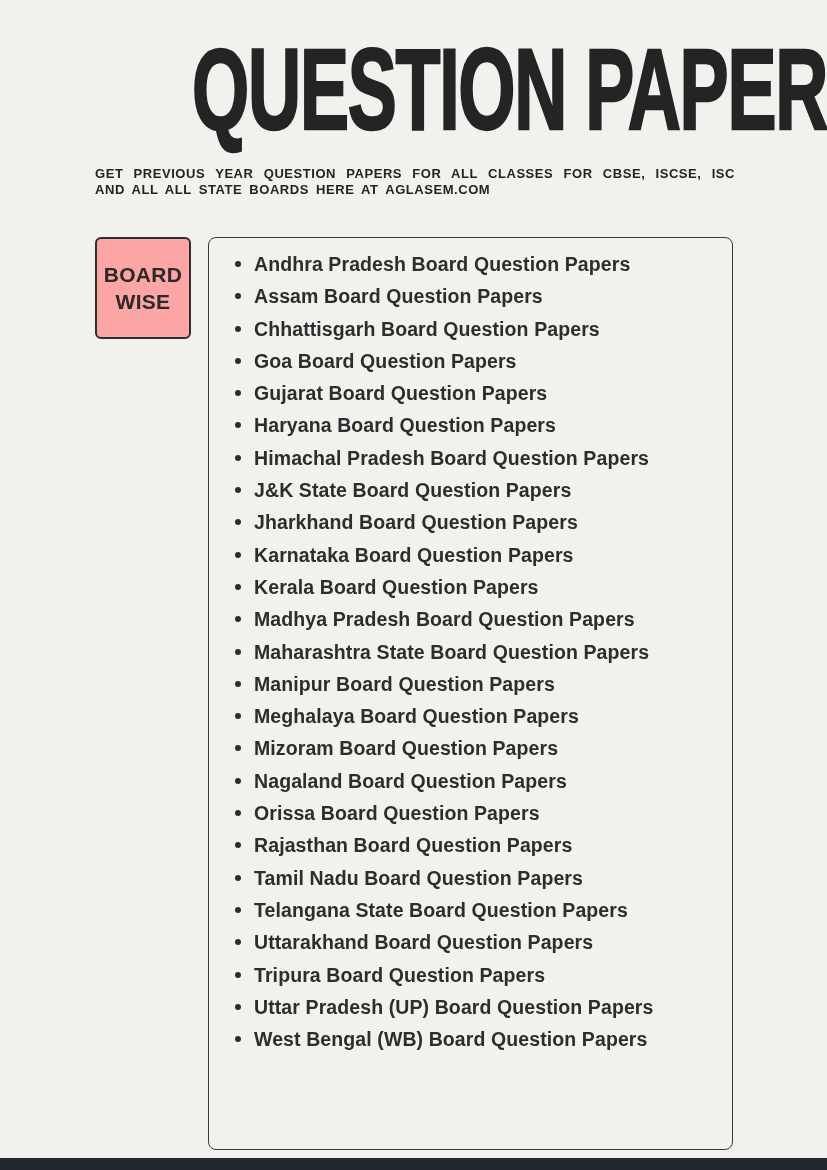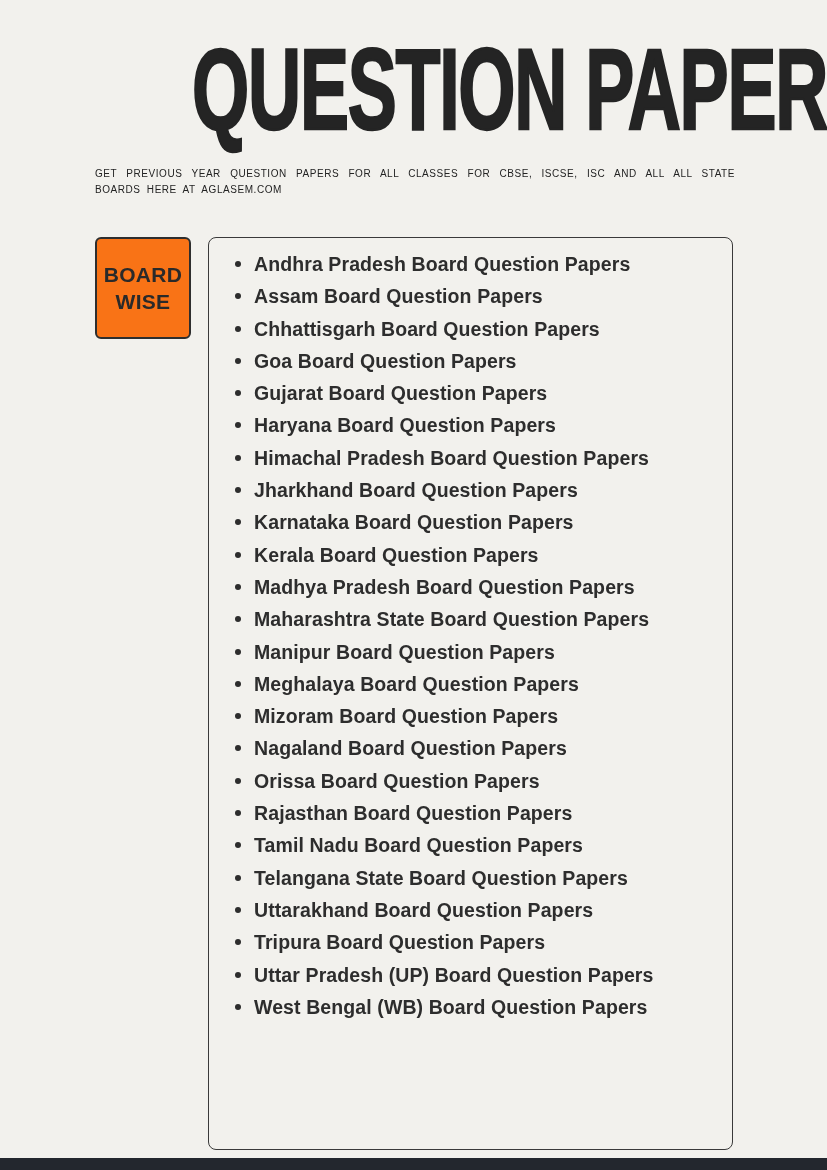--- a/index.html
+++ b/index.html
@@ -34,43 +34,43 @@
     -webkit-text-stroke: 2.5px #242424;
     transform: scaleX(0.64);
     transform-origin: center top;
   }
   .subtitle {
     margin: 0;
     position: absolute;
     left: 95px;
     top: 166px;
     width: 640px;
-    font-size: 10px;
-    font-weight: normal;
+    font-size: 13px;
+    font-weight: bold;
     line-height: 15.5px;
     letter-spacing: 0.55px;
     word-spacing: 3px;
     color: #232323;
     text-align: justify;
     text-transform: uppercase;
   }
   .content {
     position: absolute;
     left: 95px;
     top: 237px;
     display: flex;
     align-items: flex-start;
   }
   .board-wise-box {
     width: 96px;
     height: 102px;
     box-sizing: border-box;
     border: 2px solid #2e2e2e;
     border-radius: 6px;
-    background: #f97316;
+    background: #fca5a5;
     display: flex;
     align-items: center;
     justify-content: center;
     text-align: center;
     margin-right: 17px;
     flex: 0 0 auto;
   }
   .board-wise-text {
     font-size: 21px;
     font-weight: bold;
@@ -169,20 +169,24 @@
           <li class="board-item">
             <span class="bullet"></span>
             <span>Haryana Board Question Papers</span>
           </li>
 
           <li class="board-item">
             <span class="bullet"></span>
             <span>Himachal Pradesh Board Question Papers</span>
           </li>
 
+          <li class="board-item">
+            <span class="bullet"></span>
+            <span>J&amp;K State Board Question Papers</span>
+          </li>
 
           <li class="board-item">
             <span class="bullet"></span>
             <span>Jharkhand Board Question Papers</span>
           </li>
 
           <li class="board-item">
             <span class="bullet"></span>
             <span>Karnataka Board Question Papers</span>
           </li>

